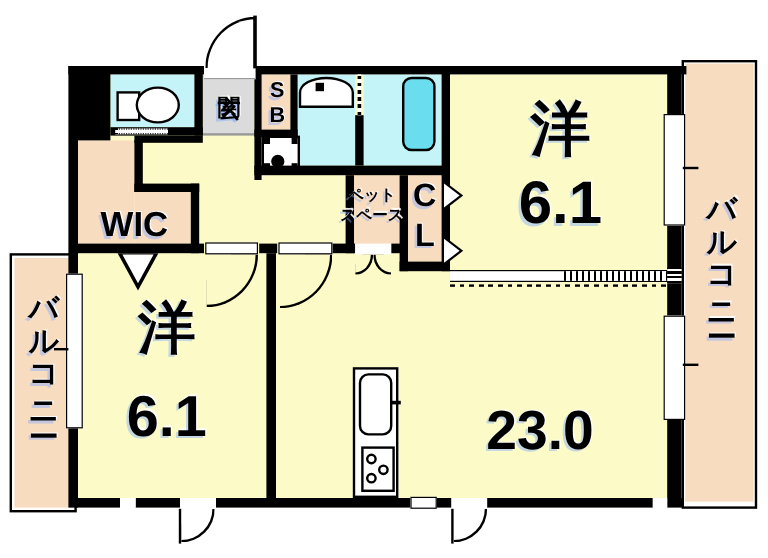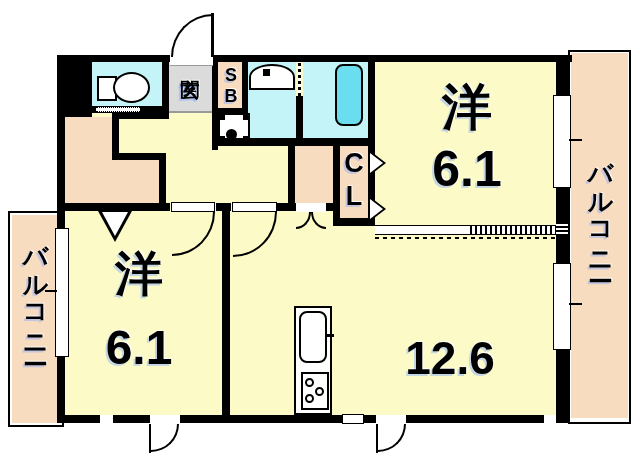--- a/index.html
+++ b/index.html
@@ -148,27 +148,32 @@
   <div class="arc" style="left:151px;top:424px;width:28px;height:28px;border-right:2px solid #000;border-bottom:2px solid #000;border-bottom-right-radius:100% 100%;"></div>
   <div class="dot" style="left:376px;top:424px;width:2px;height:29px;"></div>
   <div class="arc" style="left:378px;top:424px;width:28px;height:28px;border-right:2px solid #000;border-bottom:2px solid #000;border-bottom-right-radius:100% 100%;"></div>
 
   <div class="lbl center" style="left:407px;top:78px;width:120px;font-size:50px;line-height:58px;">洋</div>
   <div class="lbl center" style="left:407px;top:140px;width:120px;font-size:50px;line-height:58px;">6.1</div>
 
   <div class="lbl center" style="left:79px;top:246px;width:120px;font-size:48px;line-height:56px;">洋</div>
   <div class="lbl center" style="left:79px;top:320px;width:120px;font-size:48px;line-height:56px;">6.1</div>
 
-  <div class="lbl center" style="left:375px;top:332px;width:150px;font-size:46px;line-height:52px;">12.6</div>
+  <div class="lbl center" style="left:375px;top:332px;width:150px;font-size:46px;line-height:52px;">23.0</div>
 
+  <div class="lbl center" style="left:62px;top:172px;width:100px;font-size:29px;line-height:32px;">WIC</div>
 
   <div class="lbl vert" style="left:179px;top:64px;height:46px;font-size:19px;line-height:22px;letter-spacing:1px;">玄関</div>
 
   <div class="lbl vert" style="left:220px;top:65px;height:44px;font-size:18px;line-height:21px;letter-spacing:1px;">SB</div>
 
   <div class="lbl vert" style="left:339px;top:148px;height:70px;font-size:27px;line-height:30px;letter-spacing:3px;">CL</div>
 
+  <div class="lbl center" style="left:264px;top:155px;width:92px;font-size:13px;line-height:16px;">
+    <div>ペット</div>
+    <div>スペース</div>
+  </div>
 
   <div class="lbl vert" style="left:587px;top:145px;height:200px;font-size:25px;line-height:28px;">バルコニー</div>
 
   <div class="lbl vert" style="left:22px;top:228px;height:192px;font-size:25px;line-height:28px;">バルコニー</div>
 
 </div>
 
 </body></html>

